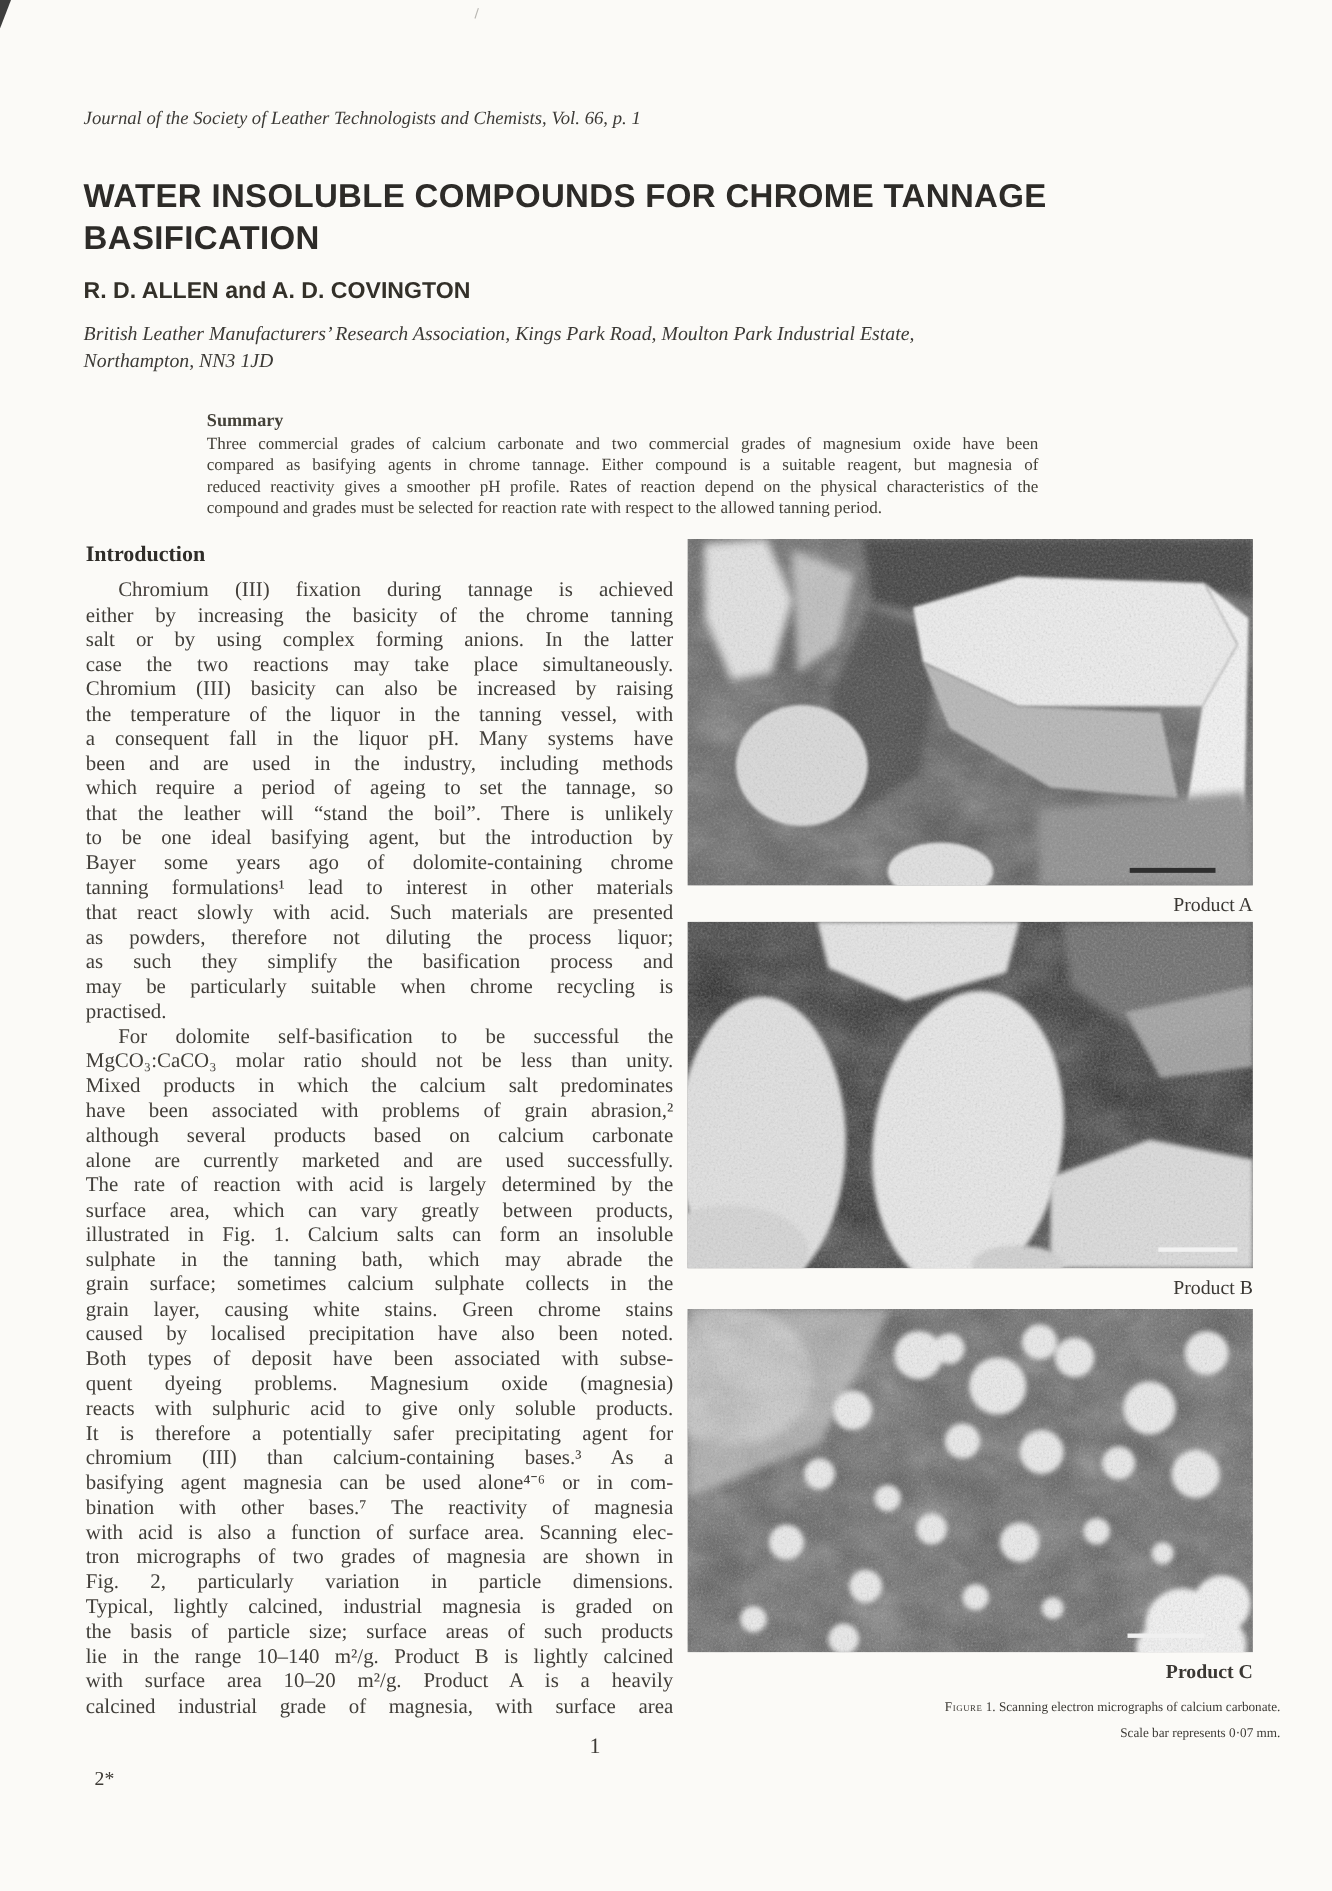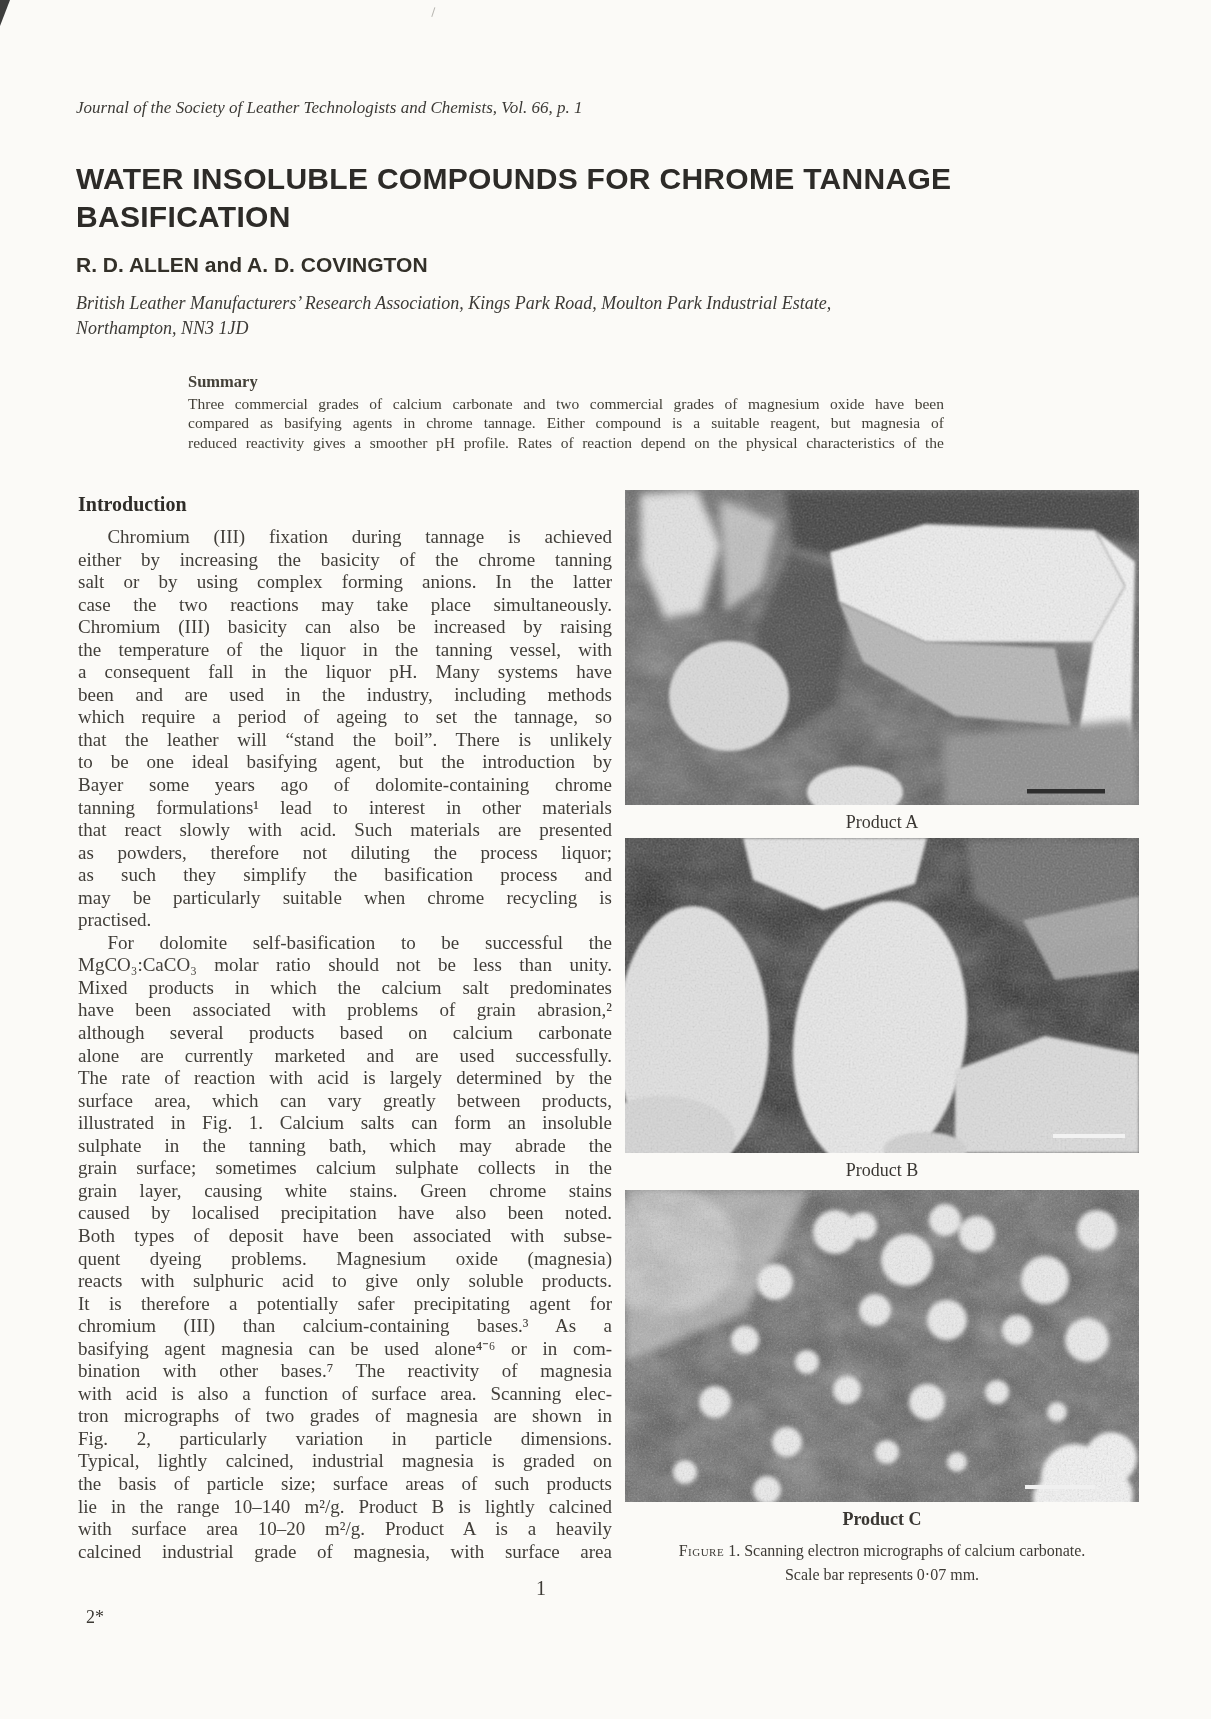--- a/index.html
+++ b/index.html
@@ -42,26 +42,26 @@
   .left-col{
     left:78px;top:526px;width:534px;
     font-size:19px;line-height:22.55px;color:#413e39;
   }
   .jline{text-align:justify;text-align-last:justify;}
   .jline.last{text-align-last:left;}
   .jline.indent{text-indent:1.55em;}
   .fig-col{left:625px;width:514px;}
   .micrograph{display:block;width:514px;}
   .fig-label{
-    width:514px;text-align:center;
+    width:514px;text-align:right;
     font-size:18px;color:#3a3733;
   }
   .fig-caption{
     left:600px;top:1539px;width:564px;
-    text-align:center;font-size:16px;line-height:24px;color:#3d3a35;
+    text-align:right;font-size:12px;line-height:24px;color:#3d3a35;
   }
   .sc{font-variant:small-caps;letter-spacing:.5px;}
   .page-number{left:536px;top:1577px;font-size:20px;color:#3d3a35;}
   .signature-mark{left:86px;top:1607px;font-size:18px;color:#3d3a35;}
   .corner-artifact{
     left:0;top:0;width:10px;height:26px;background:#1c1c1c;
     clip-path:polygon(0 0,100% 0,0 100%);opacity:.85;
   }
   .scan-tick{
     left:426px;top:6px;width:7px;height:10px;
@@ -87,20 +87,21 @@
   <div>British Leather Manufacturers’ Research Association, Kings Park Road, Moulton Park Industrial Estate,</div>
   <div>Northampton, NN3 1JD</div>
 </div>
 
 <div class="abs summary">
   <div class="summary-heading">Summary</div>
   <div>
       <div class="jline">Three commercial grades of calcium carbonate and two commercial grades of magnesium oxide have been</div>
       <div class="jline">compared as basifying agents in chrome tannage. Either compound is a suitable reagent, but magnesia of</div>
       <div class="jline">reduced reactivity gives a smoother pH profile. Rates of reaction depend on the physical characteristics of the</div>
+      <div class="jline last">compound and grades must be selected for reaction rate with respect to the allowed tanning period.</div>
     </div>
 </div>
 
 <div class="abs intro-heading">Introduction</div>
 
 <div class="abs left-col">
   <div>
       <div class="jline indent">Chromium (III) fixation during tannage is achieved</div>
       <div class="jline">either by increasing the basicity of the chrome tanning</div>
       <div class="jline">salt or by using complex forming anions. In the latter</div>

